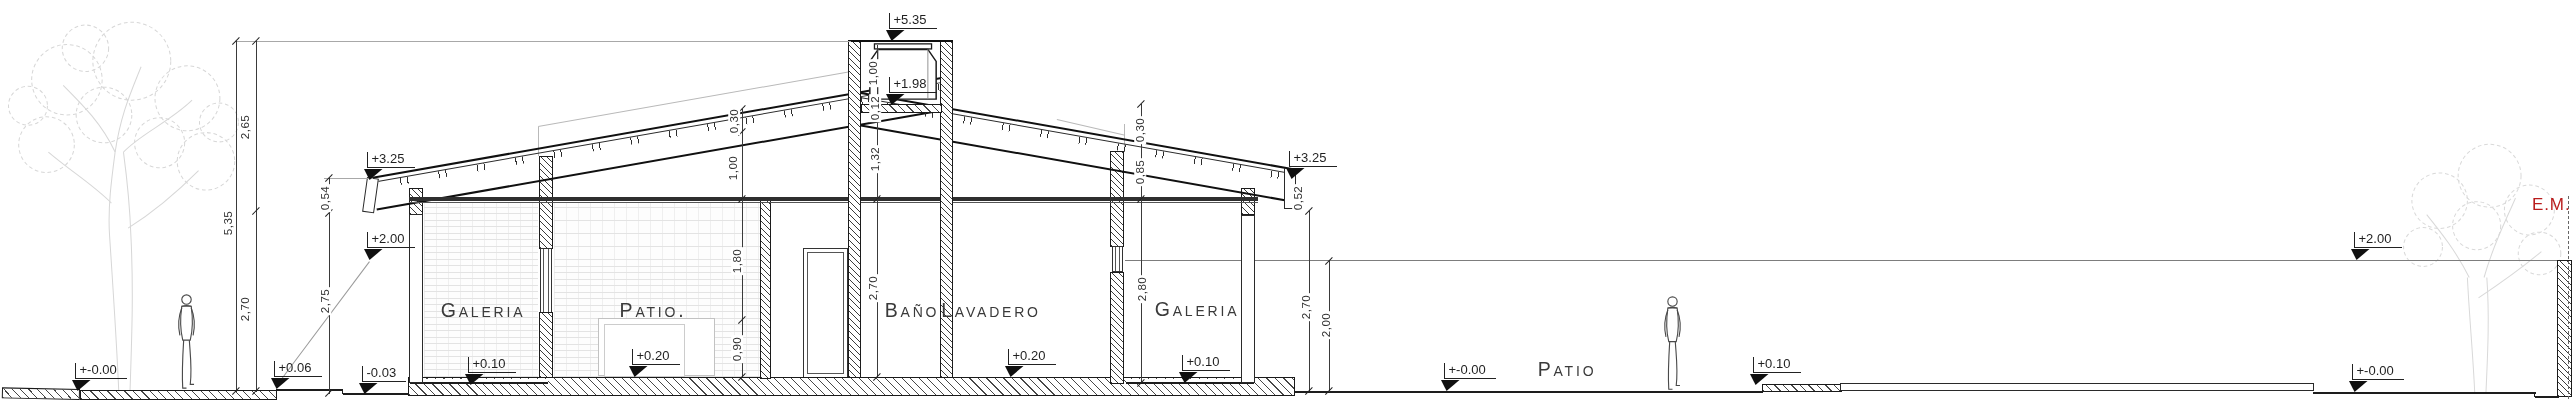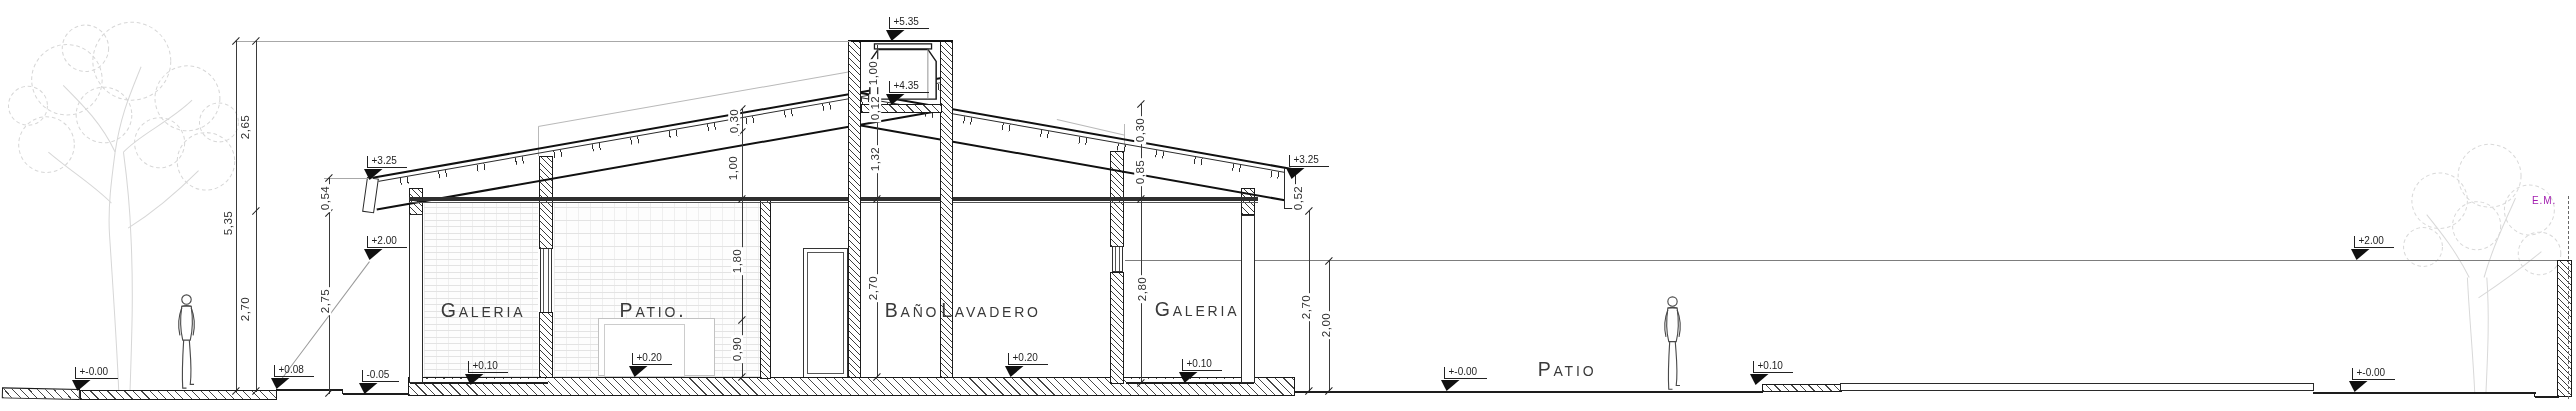--- a/index.html
+++ b/index.html
@@ -17,25 +17,25 @@
      repeating-linear-gradient(90deg,#efefef 0 0.9px,transparent 0.9px 12px);}
   .vl{position:absolute;width:0.9px;background:#3a3a3a}
   .hl{position:absolute;height:0.9px;background:#3a3a3a}
   .hlf{position:absolute;height:0.9px;background:#b9b9b9}
   .gnd{position:absolute;height:1.5px;background:#1d1d1d}
   .tk{position:absolute;width:10.2px;height:1.2px;background:#222;transform:translate(-50%,-50%) rotate(-45deg)}
   .dim{position:absolute;transform:translate(-50%,-50%) rotate(-90deg);font-size:11.6px;color:#333;
        background:#fff;padding:0 1.9px;line-height:1;white-space:nowrap;letter-spacing:0.5px}
   .room{position:absolute;transform:translate(-50%,-50%);font-variant:small-caps;font-size:19.5px;
         letter-spacing:2.8px;color:#3a3a3a;white-space:nowrap}
-  .em{position:absolute;font-size:10px;color:#a21caf;letter-spacing:0.9px}
+  .em{position:absolute;font-size:17px;color:#b91c1c;letter-spacing:0.9px}
   .lvl{position:absolute;width:18.5px;height:11px}
   .lvl .tri{position:absolute;left:0;top:0;width:18.5px;height:11px;background:#101010;
             clip-path:polygon(0 0,100% 0,30% 100%)}
-  .lvl .txt{position:absolute;left:2.8px;bottom:12px;font-size:10px;white-space:nowrap;color:#1f1f1f;
+  .lvl .txt{position:absolute;left:2.8px;bottom:12px;font-size:13px;white-space:nowrap;color:#1f1f1f;
             border-left:1.2px solid #222;border-bottom:1.2px solid #222;padding:0 10.2px 0.9px 3.7px;line-height:1.05}
   .roof{position:absolute;transform-origin:0 0;height:35px}
   .roof .r1{position:absolute;left:0;top:0;width:100%;height:1.6px;background:#101010}
   .roof .r2{position:absolute;left:0;top:5.1px;width:100%;height:0.9px;background:#2b2b2b}
   .roof .bat{position:absolute;left:0;top:6px;width:100%;height:6.5px;background:
      repeating-linear-gradient(90deg,transparent 0 28px,#2e2e2e 28px 29px,transparent 29px 35px,#2e2e2e 35px 36px,transparent 36px 39px)}
   .roof .r3{position:absolute;left:0;top:32px;width:100%;height:1.6px;background:#101010}
   .frame{position:absolute;box-sizing:border-box;border:1.2px solid #333;background:#fff}
   .frame .inner{position:absolute;left:2.8px;right:2.8px;top:2.8px;bottom:2.8px;border:0.9px solid #555}
   .lite{position:absolute;box-sizing:border-box;border:0.9px solid #c2c2c2;background:#fff}
@@ -243,25 +243,25 @@
   <div class="dim" style="left:1298px;top:198px;z-index:51">0,52</div>
   <div class="dim" style="left:1306px;top:307px;z-index:51">2,70</div>
   <div class="dim" style="left:1326px;top:325px;z-index:51">2,00</div>
 
   <div class="lvl" style="left:72px;top:380px;z-index:52">
       <div class="tri"></div>
       <span class="txt">+-0.00</span>
     </div>
   <div class="lvl" style="left:271px;top:378px;z-index:52">
       <div class="tri"></div>
-      <span class="txt">+0.08</span>
+      <span class="txt">+0.06</span>
     </div>
   <div class="lvl" style="left:359px;top:383px;z-index:52">
       <div class="tri"></div>
-      <span class="txt">-0.05</span>
+      <span class="txt">-0.03</span>
     </div>
   <div class="lvl" style="left:364px;top:169px;z-index:52">
       <div class="tri"></div>
       <span class="txt">+3.25</span>
     </div>
   <div class="lvl" style="left:364px;top:249px;z-index:52">
       <div class="tri"></div>
       <span class="txt">+2.00</span>
     </div>
   <div class="lvl" style="left:465px;top:374px;z-index:52">
@@ -271,21 +271,21 @@
   <div class="lvl" style="left:629px;top:366px;z-index:52">
       <div class="tri"></div>
       <span class="txt">+0.20</span>
     </div>
   <div class="lvl" style="left:886px;top:30px;z-index:52">
       <div class="tri"></div>
       <span class="txt">+5.35</span>
     </div>
   <div class="lvl" style="left:886px;top:94px;z-index:52">
       <div class="tri"></div>
-      <span class="txt">+4.35</span>
+      <span class="txt">+1.98</span>
     </div>
   <div class="lvl" style="left:1005px;top:366px;z-index:52">
       <div class="tri"></div>
       <span class="txt">+0.20</span>
     </div>
   <div class="lvl" style="left:1179px;top:372px;z-index:52">
       <div class="tri"></div>
       <span class="txt">+0.10</span>
     </div>
   <div class="lvl" style="left:1286px;top:168px;z-index:52">

